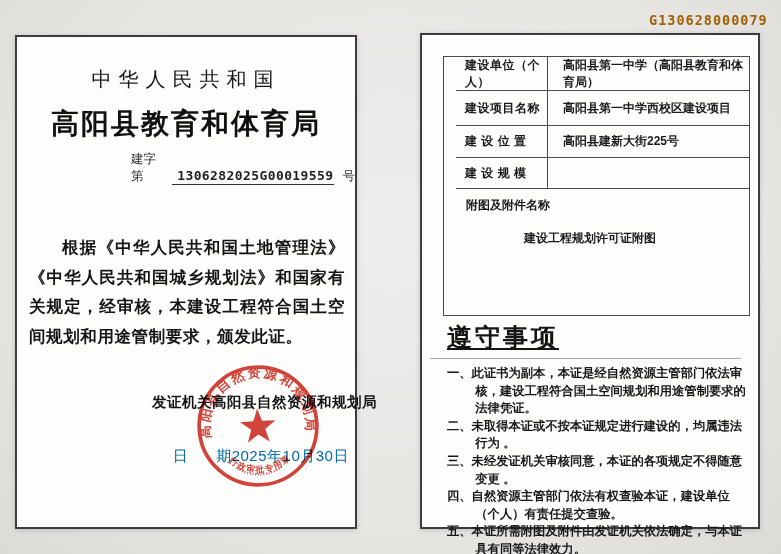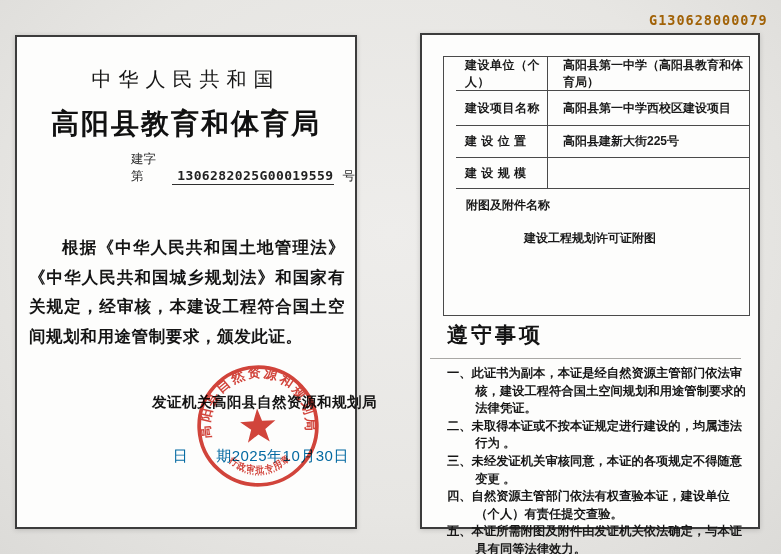--- a/index.html
+++ b/index.html
@@ -38,21 +38,21 @@
   .irow{display:flex;border-bottom:1px solid #4a4a4a;}
   .ilabel{width:82px;border-right:1px solid #4a4a4a;display:flex;align-items:center;
     padding-left:9px;font-weight:bold;font-size:12px;letter-spacing:.5px;color:#1a1a1a;}
   .ivalue{flex:1;display:flex;align-items:center;padding-left:15px;
     font-weight:bold;font-size:12px;color:#1a1a1a;}
   .h33{height:33px}.h34{height:34px}.h31{height:31px}.h30{height:30px}
   .attach-cell{height:118px;padding:8px 10px 0 10px;border-bottom:none;display:block;}
   .attach-label{font-weight:bold;font-size:12px;color:#1a1a1a;}
   .attach-value{margin:16px 0 0 58px;font-weight:bold;font-size:12px;color:#1a1a1a;}
   .notice-heading{position:absolute;left:25px;top:286px;font-weight:bold;
-    font-size:21px;letter-spacing:3px;color:#141414;}
+    font-size:25px;letter-spacing:3px;color:#141414;text-decoration:underline;}
   .notice-rule{position:absolute;left:8px;top:323px;width:311px;height:1px;background:#a9a8a5;}
   .notice-list{position:absolute;left:25px;top:330px;width:303px;
     font-weight:bold;font-size:12.3px;line-height:17.6px;color:#171717;}
   .n-item{padding-left:2.3em;text-indent:-2.3em;}
 </style>
 </head>
 <body>
 
 <div id="serial-top">G130628000079</div>
 

